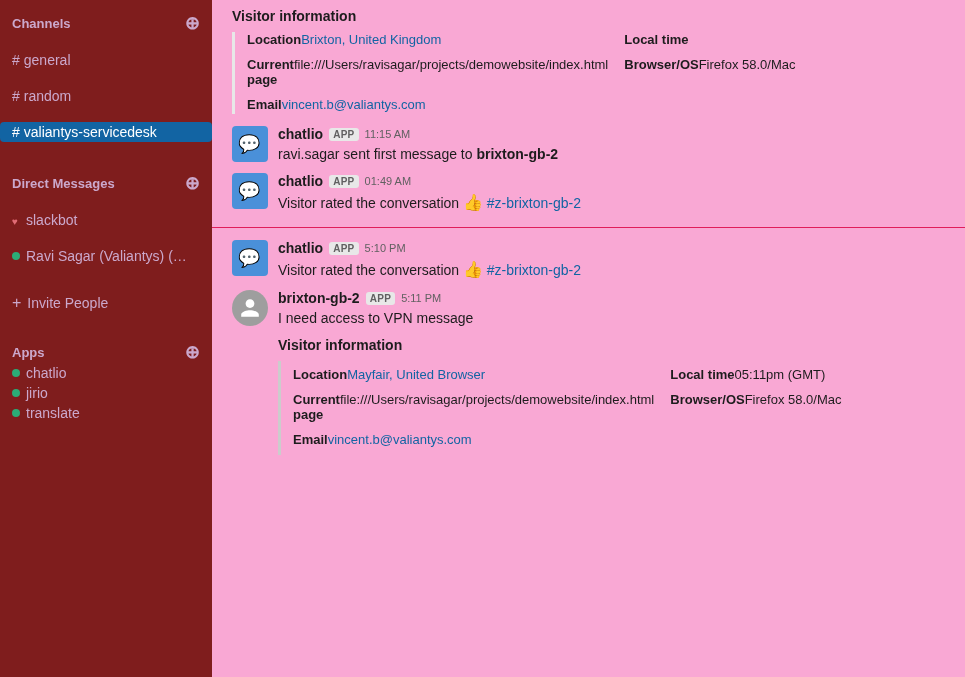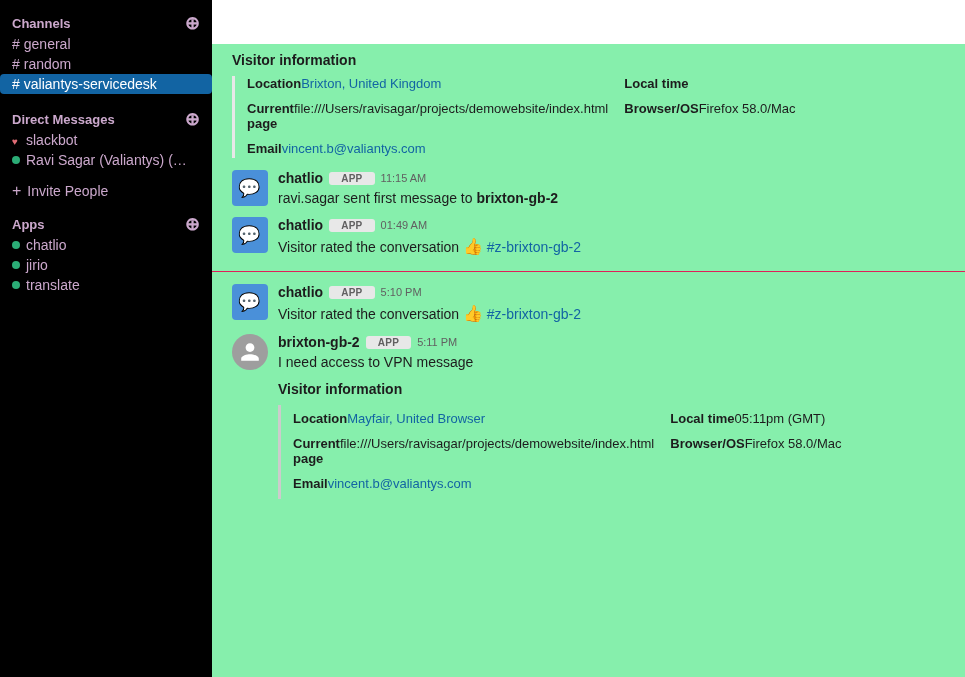--- a/index.html
+++ b/index.html
@@ -2,27 +2,28 @@
 <html><head>
   <meta charset="utf-8">
   <style>
     * { margin: 0; padding: 0; box-sizing: border-box; }
     body { font-family: -apple-system, BlinkMacSystemFont, 'Segoe UI', sans-serif; display: flex; height: 677px; overflow: hidden; background: #fff; }
 
     
     .sidebar {
       width: 212px;
       min-width: 212px;
-      background: #000000;
+      background: #7f1d1d;
       color: #cba8cc;
       display: flex;
       flex-direction: column;
       height: 677px;
       overflow-y: auto;
       padding-top: 8px;
+      gap: 16px;
     }
 
     .sidebar-section-header {
       display: flex;
       align-items: center;
       justify-content: space-between;
       padding: 6px 12px 2px 12px;
       font-size: 13px;
       font-weight: 700;
       color: #cba8cc;
@@ -104,22 +105,21 @@
       color: #cba8cc;
       cursor: pointer;
     }
 
     
     .main {
       flex: 1;
       display: flex;
       flex-direction: column;
       overflow: hidden;
-      background: #86efac;
-      margin-top: 44px;
+      background: #f9a8d4;
     }
 
     .messages-area {
       flex: 1;
       overflow-y: auto;
       padding: 0;
     }
 
     
     .message-block {
@@ -204,21 +204,21 @@
       font-size: 14px;
       font-weight: 700;
       color: #1d1c1d;
     }
 
     .app-badge {
       background: #e8e8e8;
       color: #616061;
       font-size: 10px;
       font-weight: 700;
-      padding: 1px 12px;
+      padding: 1px 4px;
       border-radius: 3px;
       letter-spacing: 0.3px;
     }
 
     .timestamp {
       font-size: 11px;
       color: #616061;
     }
 
     .message-text {

